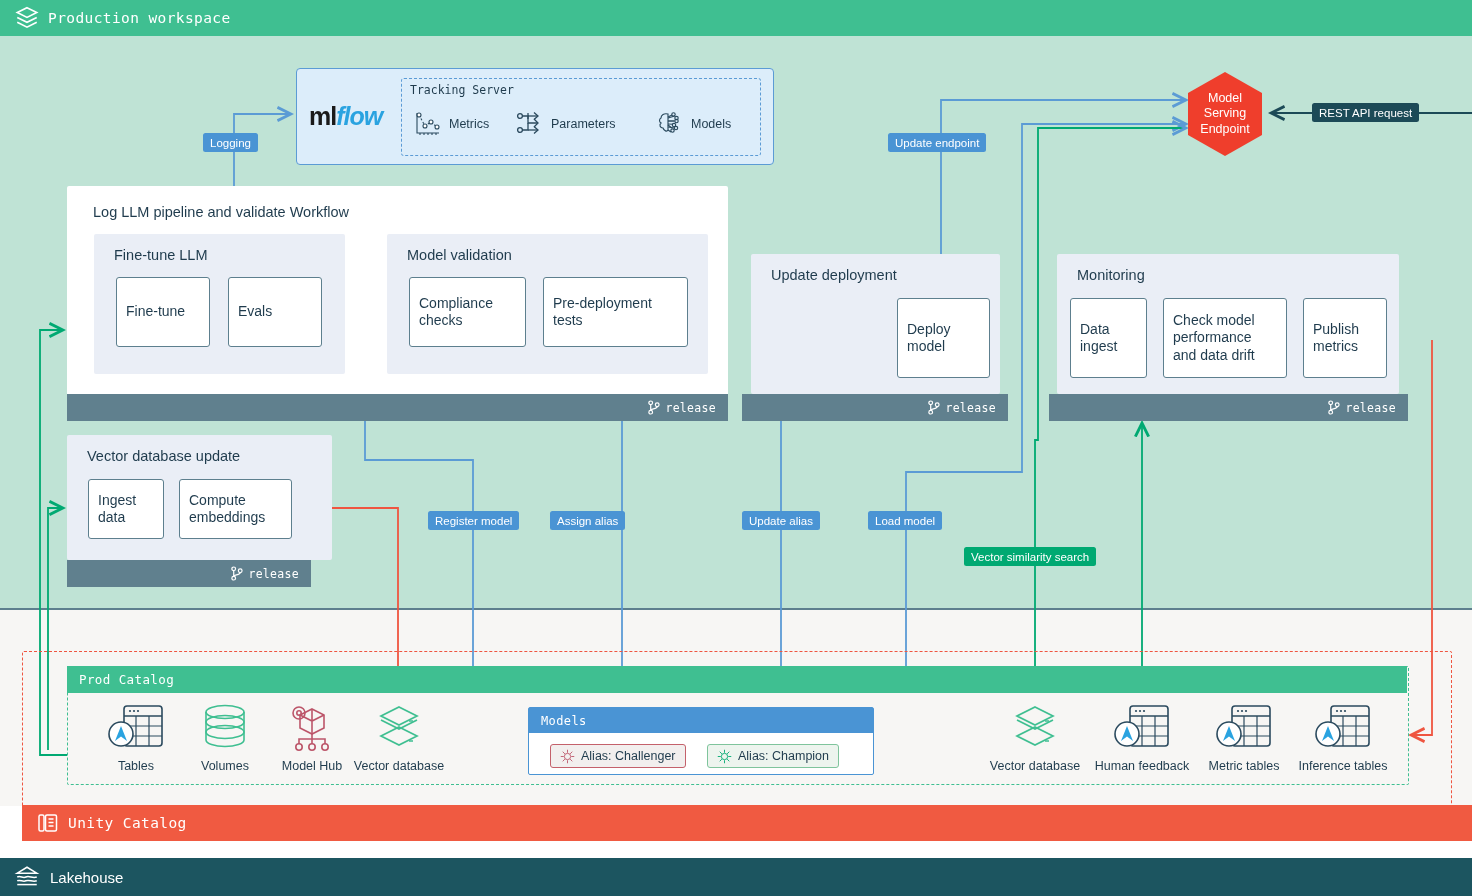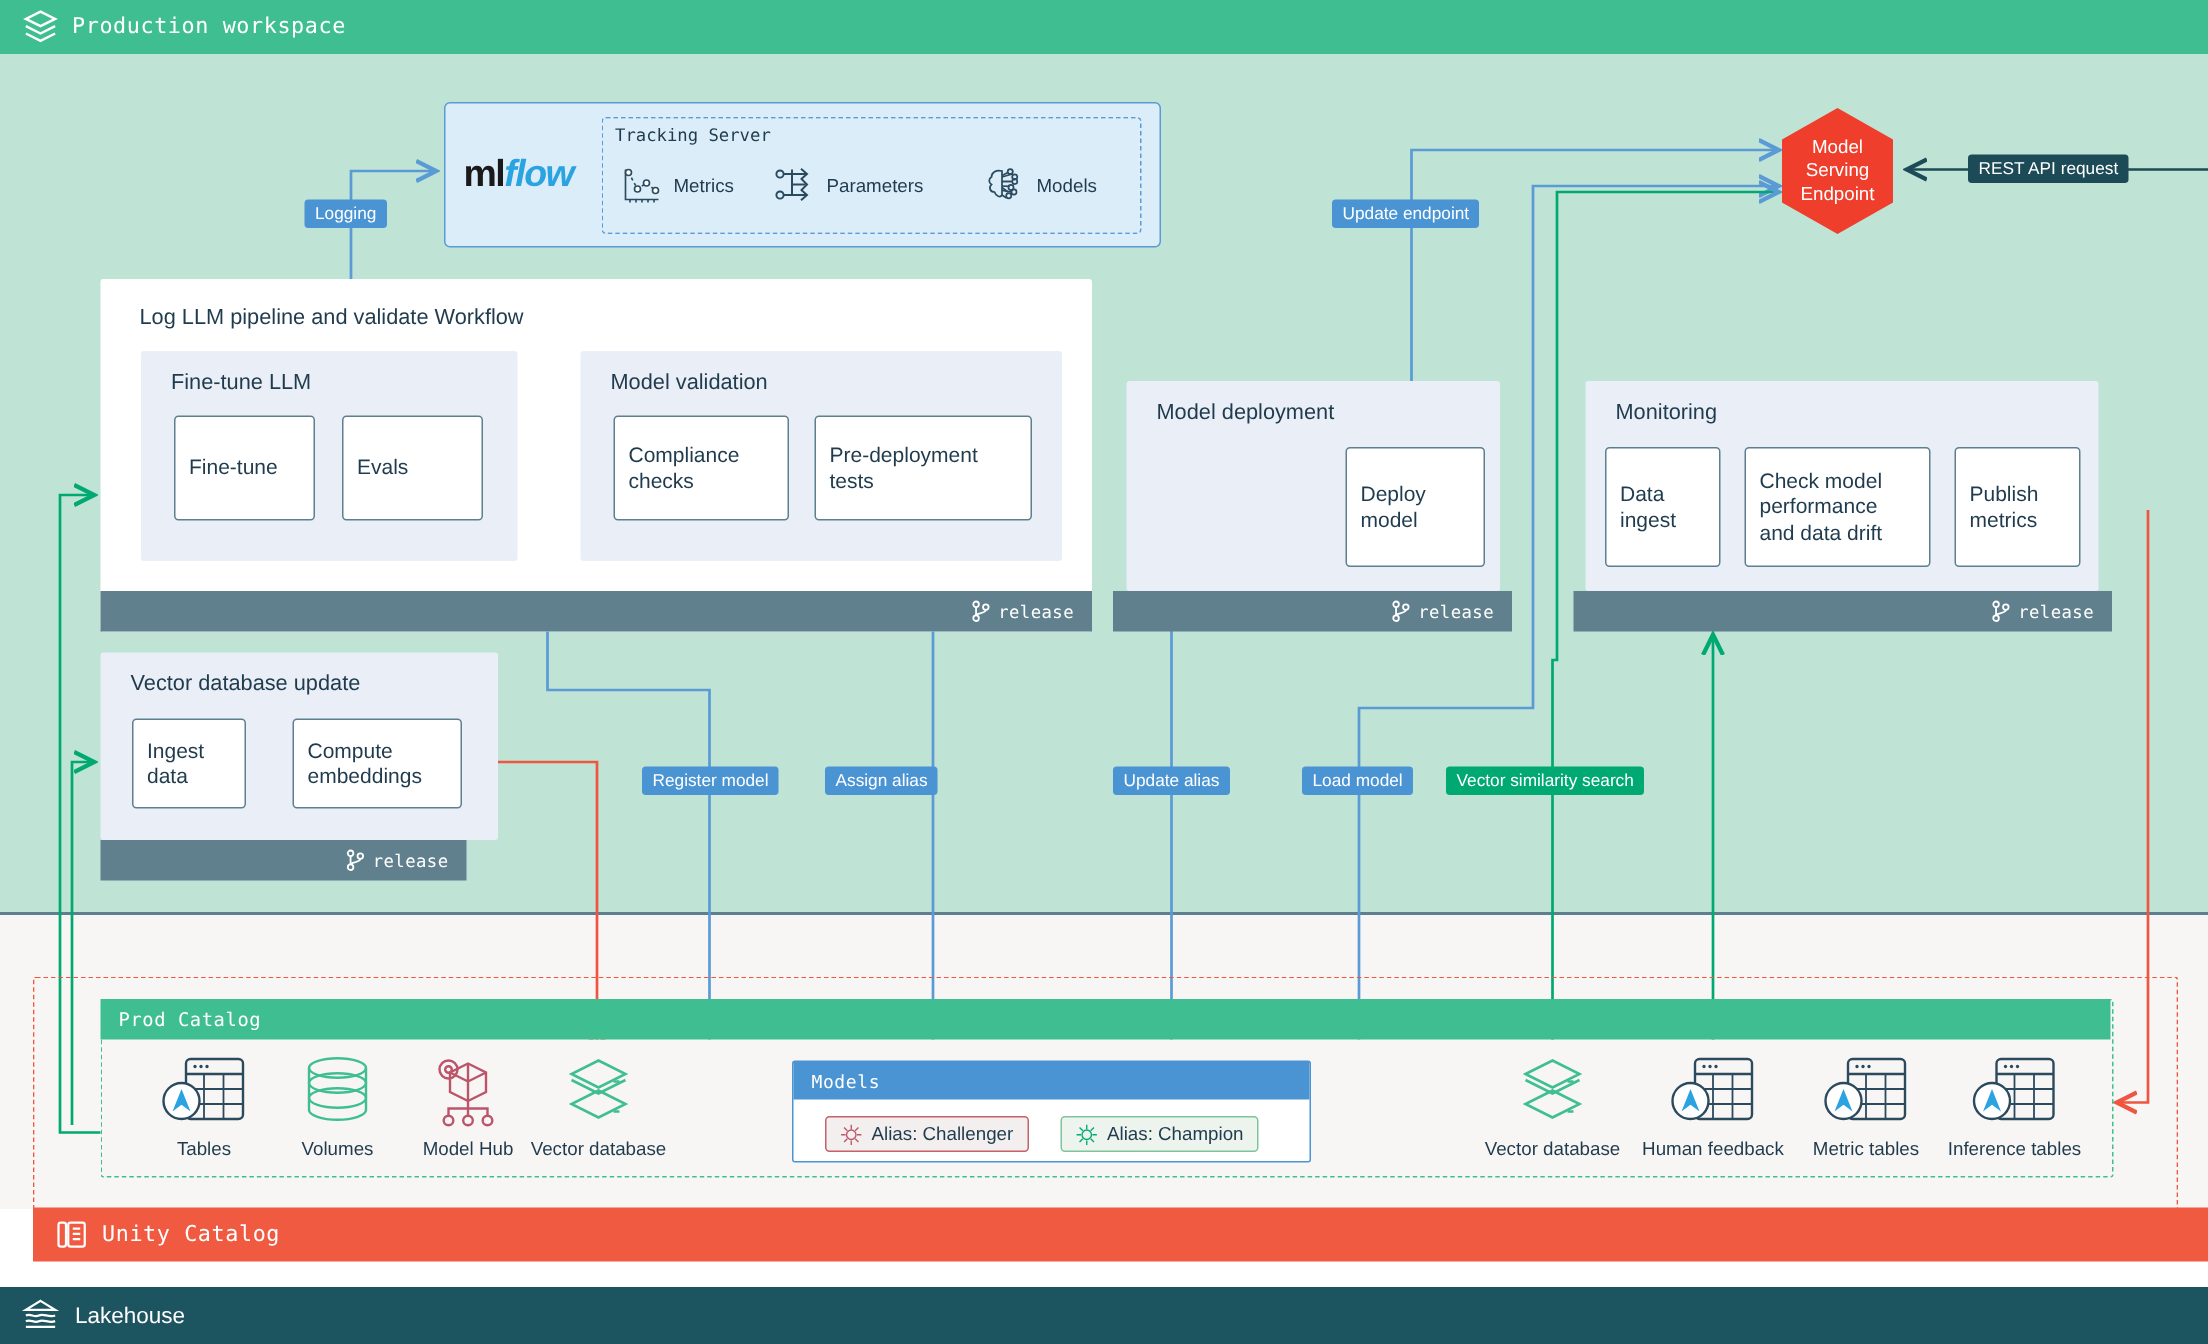--- a/index.html
+++ b/index.html
@@ -35,21 +35,21 @@
   .relbar .bicon{margin-right:5px;display:flex;}
 
   .group{position:absolute;background:#eaeef6;border-radius:2px;}
   .group .gtitle{position:absolute;left:20px;top:13px;font-size:14.5px;color:#1f3b4d;}
   .task{position:absolute;background:#fff;border:1.2px solid #5d7f8e;border-radius:3px;display:flex;align-items:center;}
   .task span{padding:0 9px;font-size:14px;color:#1f3b4d;line-height:1.22;}
 
   
   .badge{position:absolute;height:19px;display:flex;align-items:center;justify-content:center;color:#fff;font-size:11.5px;border-radius:2.5px;padding:0 7px;white-space:nowrap;}
   .badge.blue{background:#4a94d4;}
-  .badge.green{background:#00a972;}
+  .badge.green{background:#00a972;margin-top:36px;}
   .badge.dark{background:#1c4a57;}
 
   
   #serving-hex{position:absolute;left:1188px;top:72px;width:74px;height:84px;}
   #serving-hex .hexshape{width:74px;height:84px;background:#ef3e2c;clip-path:polygon(50% 0,100% 25%,100% 75%,50% 100%,0 75%,0 25%);display:flex;align-items:center;justify-content:center;}
   #serving-hex .hextxt{color:#fff;font-size:12.5px;text-align:center;line-height:1.25;}
 
   
   #uc-dashed{position:absolute;left:22px;top:651px;width:1428px;height:154px;border:1.6px dashed #ef5540;border-radius:2px;}
   #catalog-dashed{position:absolute;left:67px;top:666px;width:1340px;height:117px;border:1.6px dashed #3fbf91;border-radius:2px;}
@@ -252,21 +252,21 @@
             <circle cx="4" cy="13" r="2"></circle>
             <circle cx="11" cy="5" r="2"></circle>
           <path d="M4 5 L4 11"></path>
             <path d="M11 7 C11 10 4 9 4 11"></path>
         </svg>
       </span>
       <span class="rl">release</span>
     </div>
   </div>
   <div class="group" style="left:751px;top:254px;width:249px;height:140px;">
-    <div class="gtitle">Model deployment</div>
+    <div class="gtitle">Update deployment</div>
     <div class="task" style="left:146px;top:44px;width:91px;height:78px;">
       <span>Deploy model</span>
     </div>
   </div>
 
   <div class="wfcard" style="left:1049px;top:254px;width:359px;height:167px;background:transparent;">
     <div class="relbar">
       <span class="bicon">
         <svg width="13" height="15" viewBox="0 0 14 16" fill="none" stroke="#fff" stroke-width="1.3">
           <circle cx="4" cy="3" r="2"></circle>
@@ -304,21 +304,21 @@
         </svg>
       </span>
       <span class="rl">release</span>
     </div>
   </div>
   <div class="group" style="left:67px;top:435px;width:244px;height:125px;padding-left:21px;">
     <div class="gtitle">Vector database update</div>
     <div class="task" style="left:21px;top:44px;width:74px;height:58px;">
       <span>Ingest data</span>
     </div>
-    <div class="task" style="left:128px;top:44px;width:111px;height:58px;">
+    <div class="task" style="left:112px;top:44px;width:111px;height:58px;">
       <span>Compute embeddings</span>
     </div>
   </div>
 
   <div id="serving-hex">
     <div class="hexshape">
       <div class="hextxt">
         <div>Model</div>
         <div>Serving</div>
         <div>Endpoint</div>

